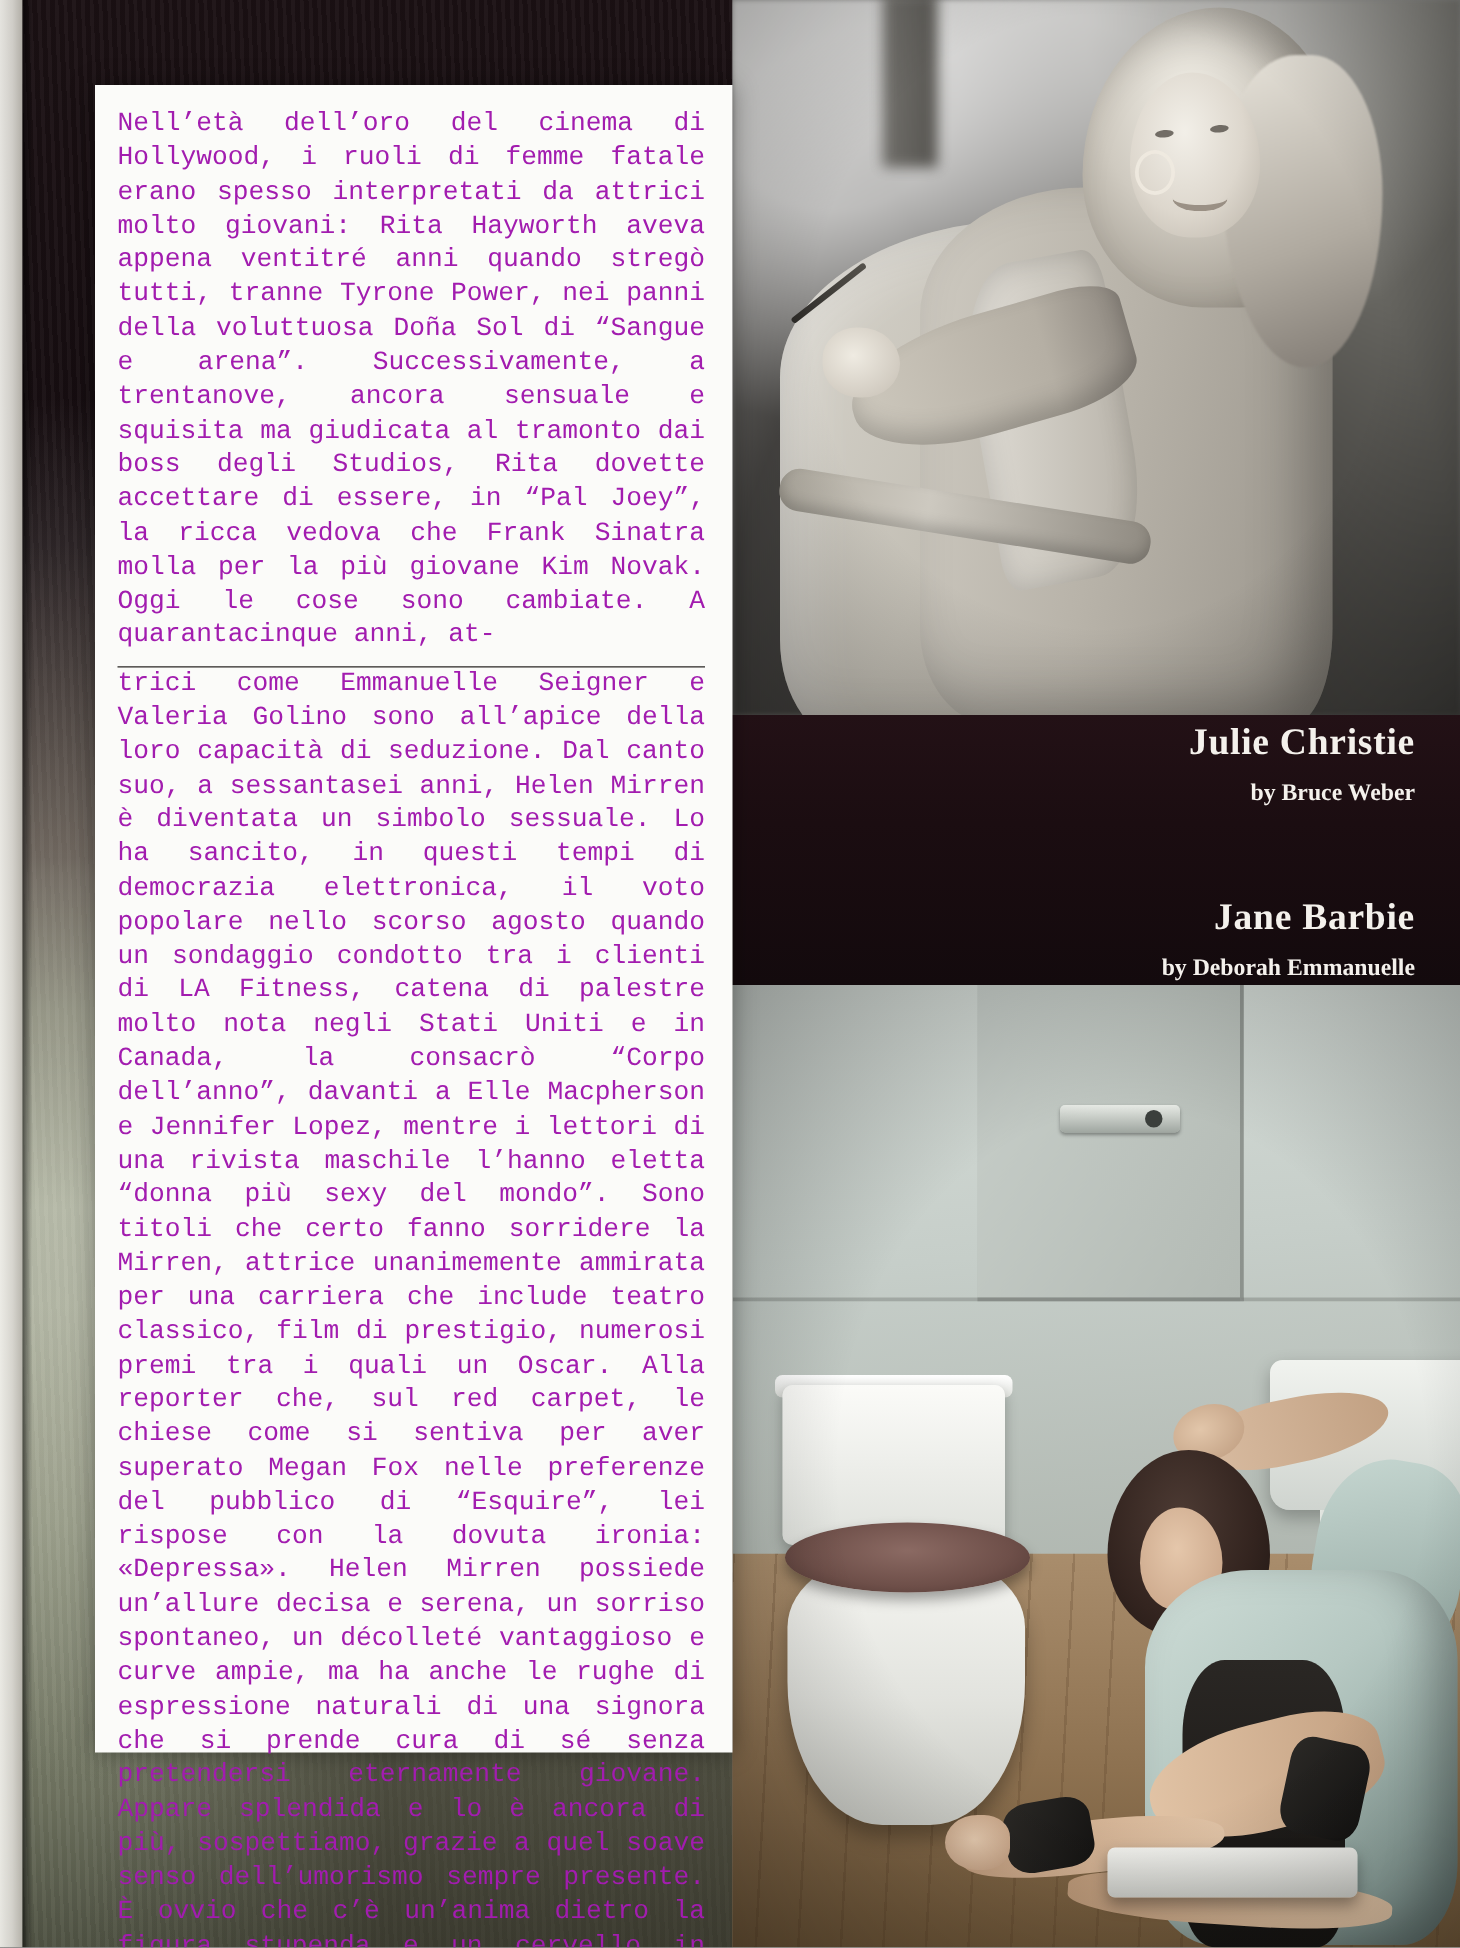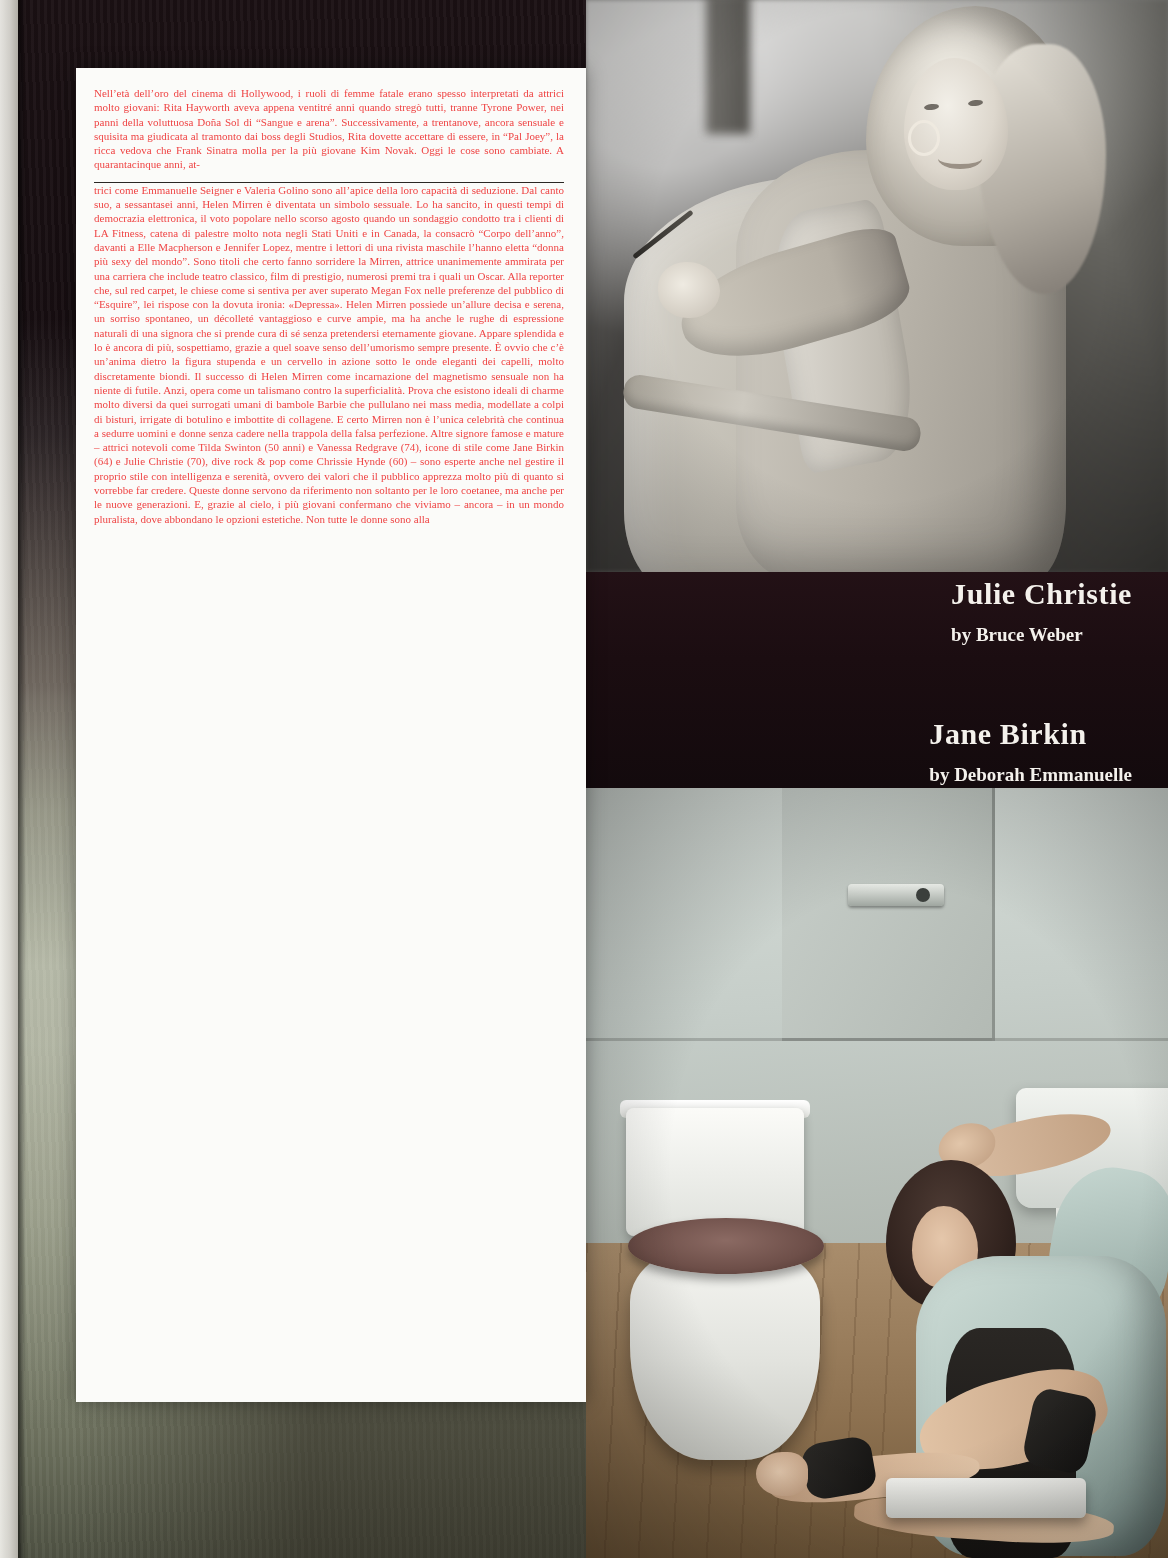--- a/index.html
+++ b/index.html
@@ -166,21 +166,21 @@
     position: absolute;
     left: 586px; top: 572px;
     width: 582px; height: 216px;
     background: linear-gradient(180deg,#231116 0%, #1b0d11 40%, #130a0d 100%);
   }
 
   
   .caption {
     position: absolute;
     right: 36px;
-    text-align: left;
+    text-align: right;
     color: #f4f1ec;
   }
   .caption .name {
     font-family: "Liberation Serif", serif;
     font-weight: bold;
     font-size: 30px;
     letter-spacing: .6px;
     line-height: 1.05;
   }
   .caption .by {
@@ -381,25 +381,25 @@
     width: 510px;
     height: 1334px;
     background: #fbfbf9;
     box-shadow: 0 0 18px rgba(0,0,0,.35);
   }
   .text-inner {
     padding: 18px 22px 10px 18px;
   }
   p.body {
     margin: 0;
-    font-family: Liberation Serif, serif;
-    font-size: 11px;
+    font-family: Liberation Mono, monospace;
+    font-size: 21px;
     line-height: 1.30;
     text-align: justify;
-    color: #ef4444;
+    color: #a21caf;
     hyphens: auto;
   }
   .pull {
     margin: 10px 0 6px 0;
     font-family: "Liberation Serif", serif;
     font-size: 26px;
     line-height: 1.12;
     color: #0f0d0b;
     border-right: 2px solid #2a2724;
     padding-right: 8px;
@@ -451,21 +451,21 @@
   </div>
 
   <div class="dark-band"></div>
 
   <div class="caption cap-1">
     <div class="name">Julie Christie</div>
     <div class="by">by Bruce Weber</div>
   </div>
 
   <div class="caption cap-2">
-    <div class="name">Jane Birkin</div>
+    <div class="name">Jane Barbie</div>
     <div class="by">by Deborah Emmanuelle</div>
   </div>
 
   <div class="photo-bottom">
     <div class="pb-wall"></div>
     <div class="pb-door"></div>
     <div class="pb-latch"></div>
     <div class="pb-latch-hole"></div>
     <div class="pb-wall-seam"></div>
     <div class="pb-floor"></div>

